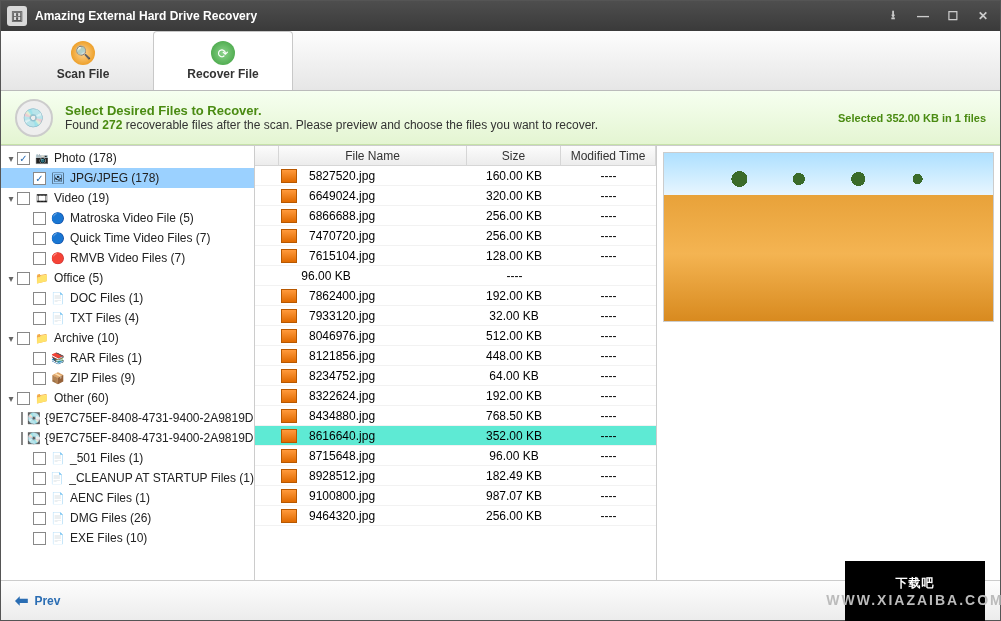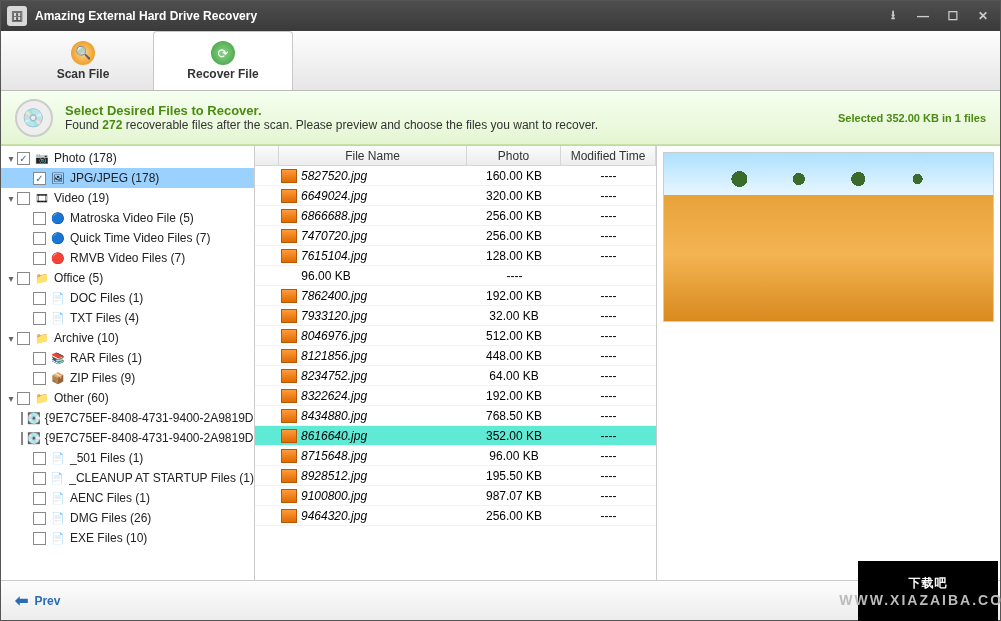--- a/index.html
+++ b/index.html
@@ -34,32 +34,32 @@
 .tree .row.d1 { padding-left:4px;}
 .tree .row.d2 { padding-left:20px;}
 .filepane { width:402px; border-right:1px solid #ccc; display:flex; flex-direction:column; overflow:hidden;}
 .fhead { height:20px; display:flex; border-bottom:1px solid #d6d6d6; background:linear-gradient(#fcfcfc,#ececec); }
 .fhead .col { border-right:1px solid #d6d6d6; display:flex;align-items:center;justify-content:center; font-size:12px; color:#333;}
 .fhead .c0{width:24px;} .fhead .c1{width:188px;} .fhead .c2{width:94px;} .fhead .c3{flex:1;}
 .flist { flex:1; overflow-y:auto; overflow-x:hidden;}
 .frow { height:20px; display:flex; align-items:center; border-bottom:1px solid #f2f2f2;}
 .frow.sel { background:#5eead4; }
 .frow .c0{width:24px; display:flex;align-items:center;justify-content:center;}
-.frow .c1{width:188px; display:flex;align-items:center; padding-left:2px; gap:4px;font-style:italic;}
+.frow .c1{width:188px; display:flex;align-items:center; padding-left:2px; gap:12px;}
 .frow .c2{width:94px; text-align:center;}
 .frow .c3{flex:1; text-align:center;}
 .frow .thumb{ width:16px;height:14px; background:linear-gradient(#ff9a3c,#e06a00); border:1px solid #b85800; display:inline-block;}
 .preview { flex:1; padding:6px; }
 .preview .img { width:100%; height:170px; background:linear-gradient(#8fc3ff 0%, #cfe9ff 25%, #e8a23a 25%, #f4b452 60%, #d88a1f 100%); border:1px solid #ccc; position:relative; overflow:hidden;}
 .preview .img::before{content:""; position:absolute; left:0; right:0; top:0; height:25%; background:linear-gradient(#aee0ff,#e8f6ff);}
 .preview .img::after{content:""; position:absolute; left:5%; top:8%; width:90%; height:15%; background:radial-gradient(circle at 20% 50%, #3a6b2a 0 8px, transparent 8px), radial-gradient(circle at 40% 50%, #3a6b2a 0 6px, transparent 6px), radial-gradient(circle at 60% 50%, #3a6b2a 0 7px, transparent 7px), radial-gradient(circle at 80% 50%, #3a6b2a 0 5px, transparent 5px);}
 .footer { height:40px; border-top:1px solid #ccc; background:linear-gradient(#fdfdfd,#ececec); display:flex; align-items:center; padding:0 14px;}
 .footer .prev { display:flex; align-items:center; gap:6px; color:#2a6db3; font-weight:bold; cursor:pointer;}
 .footer .prev .arr{ font-size:16px;}
-.watermark{ position:absolute; right:3px; bottom:0; width:140px; height:60px; background:#000; color:#fff; display:flex; flex-direction:column;align-items:center;justify-content:center; font-weight:bold; font-size:18px; letter-spacing:1px; pointer-events:none;}
+.watermark{ position:absolute; right:16px; bottom:0; width:140px; height:60px; background:#000; color:#fff; display:flex; flex-direction:column;align-items:center;justify-content:center; font-weight:bold; font-size:18px; letter-spacing:1px; pointer-events:none;}
 .watermark small{font-size:14px; letter-spacing:2px; color:#bbb;}
 ::-webkit-scrollbar{width:16px;background:#eee;}::-webkit-scrollbar-thumb{background:#c4c4c4;border:1px solid #aaa;}
 </style>
 </head>
 <body>
 
 <div class="window">
   <div class="titlebar">
     <div class="app-icon">🗄</div>
     <span>Amazing External Hard Drive Recovery</span>
@@ -214,21 +214,21 @@
           <span class="ic">📄</span>
           <span class="lbl">EXE Files (10)</span>
         </div>
       </div>
     <div class="filepane">
       <div class="fhead">
         <div class="col c0">
             <span class="cb"></span>
           </div>
         <div class="col c1">File Name</div>
-        <div class="col c2">Photo</div>
+        <div class="col c2">Size</div>
         <div class="col c3">Modified Time</div>
       </div>
       <div class="flist" id="flist">
           <div class="frow">
             <div class="c0">
               <span class="cb"></span>
             </div>
             <div class="c1">
               <span class="thumb"></span>
               <span>5827520.jpg</span>
@@ -387,21 +387,21 @@
             <div class="c3">----</div>
           </div>
           <div class="frow">
             <div class="c0">
               <span class="cb"></span>
             </div>
             <div class="c1">
               <span class="thumb"></span>
               <span>8928512.jpg</span>
             </div>
-            <div class="c2">195.50 KB</div>
+            <div class="c2">182.49 KB</div>
             <div class="c3">----</div>
           </div>
           <div class="frow">
             <div class="c0">
               <span class="cb"></span>
             </div>
             <div class="c1">
               <span class="thumb"></span>
               <span>9100800.jpg</span>
             </div>

